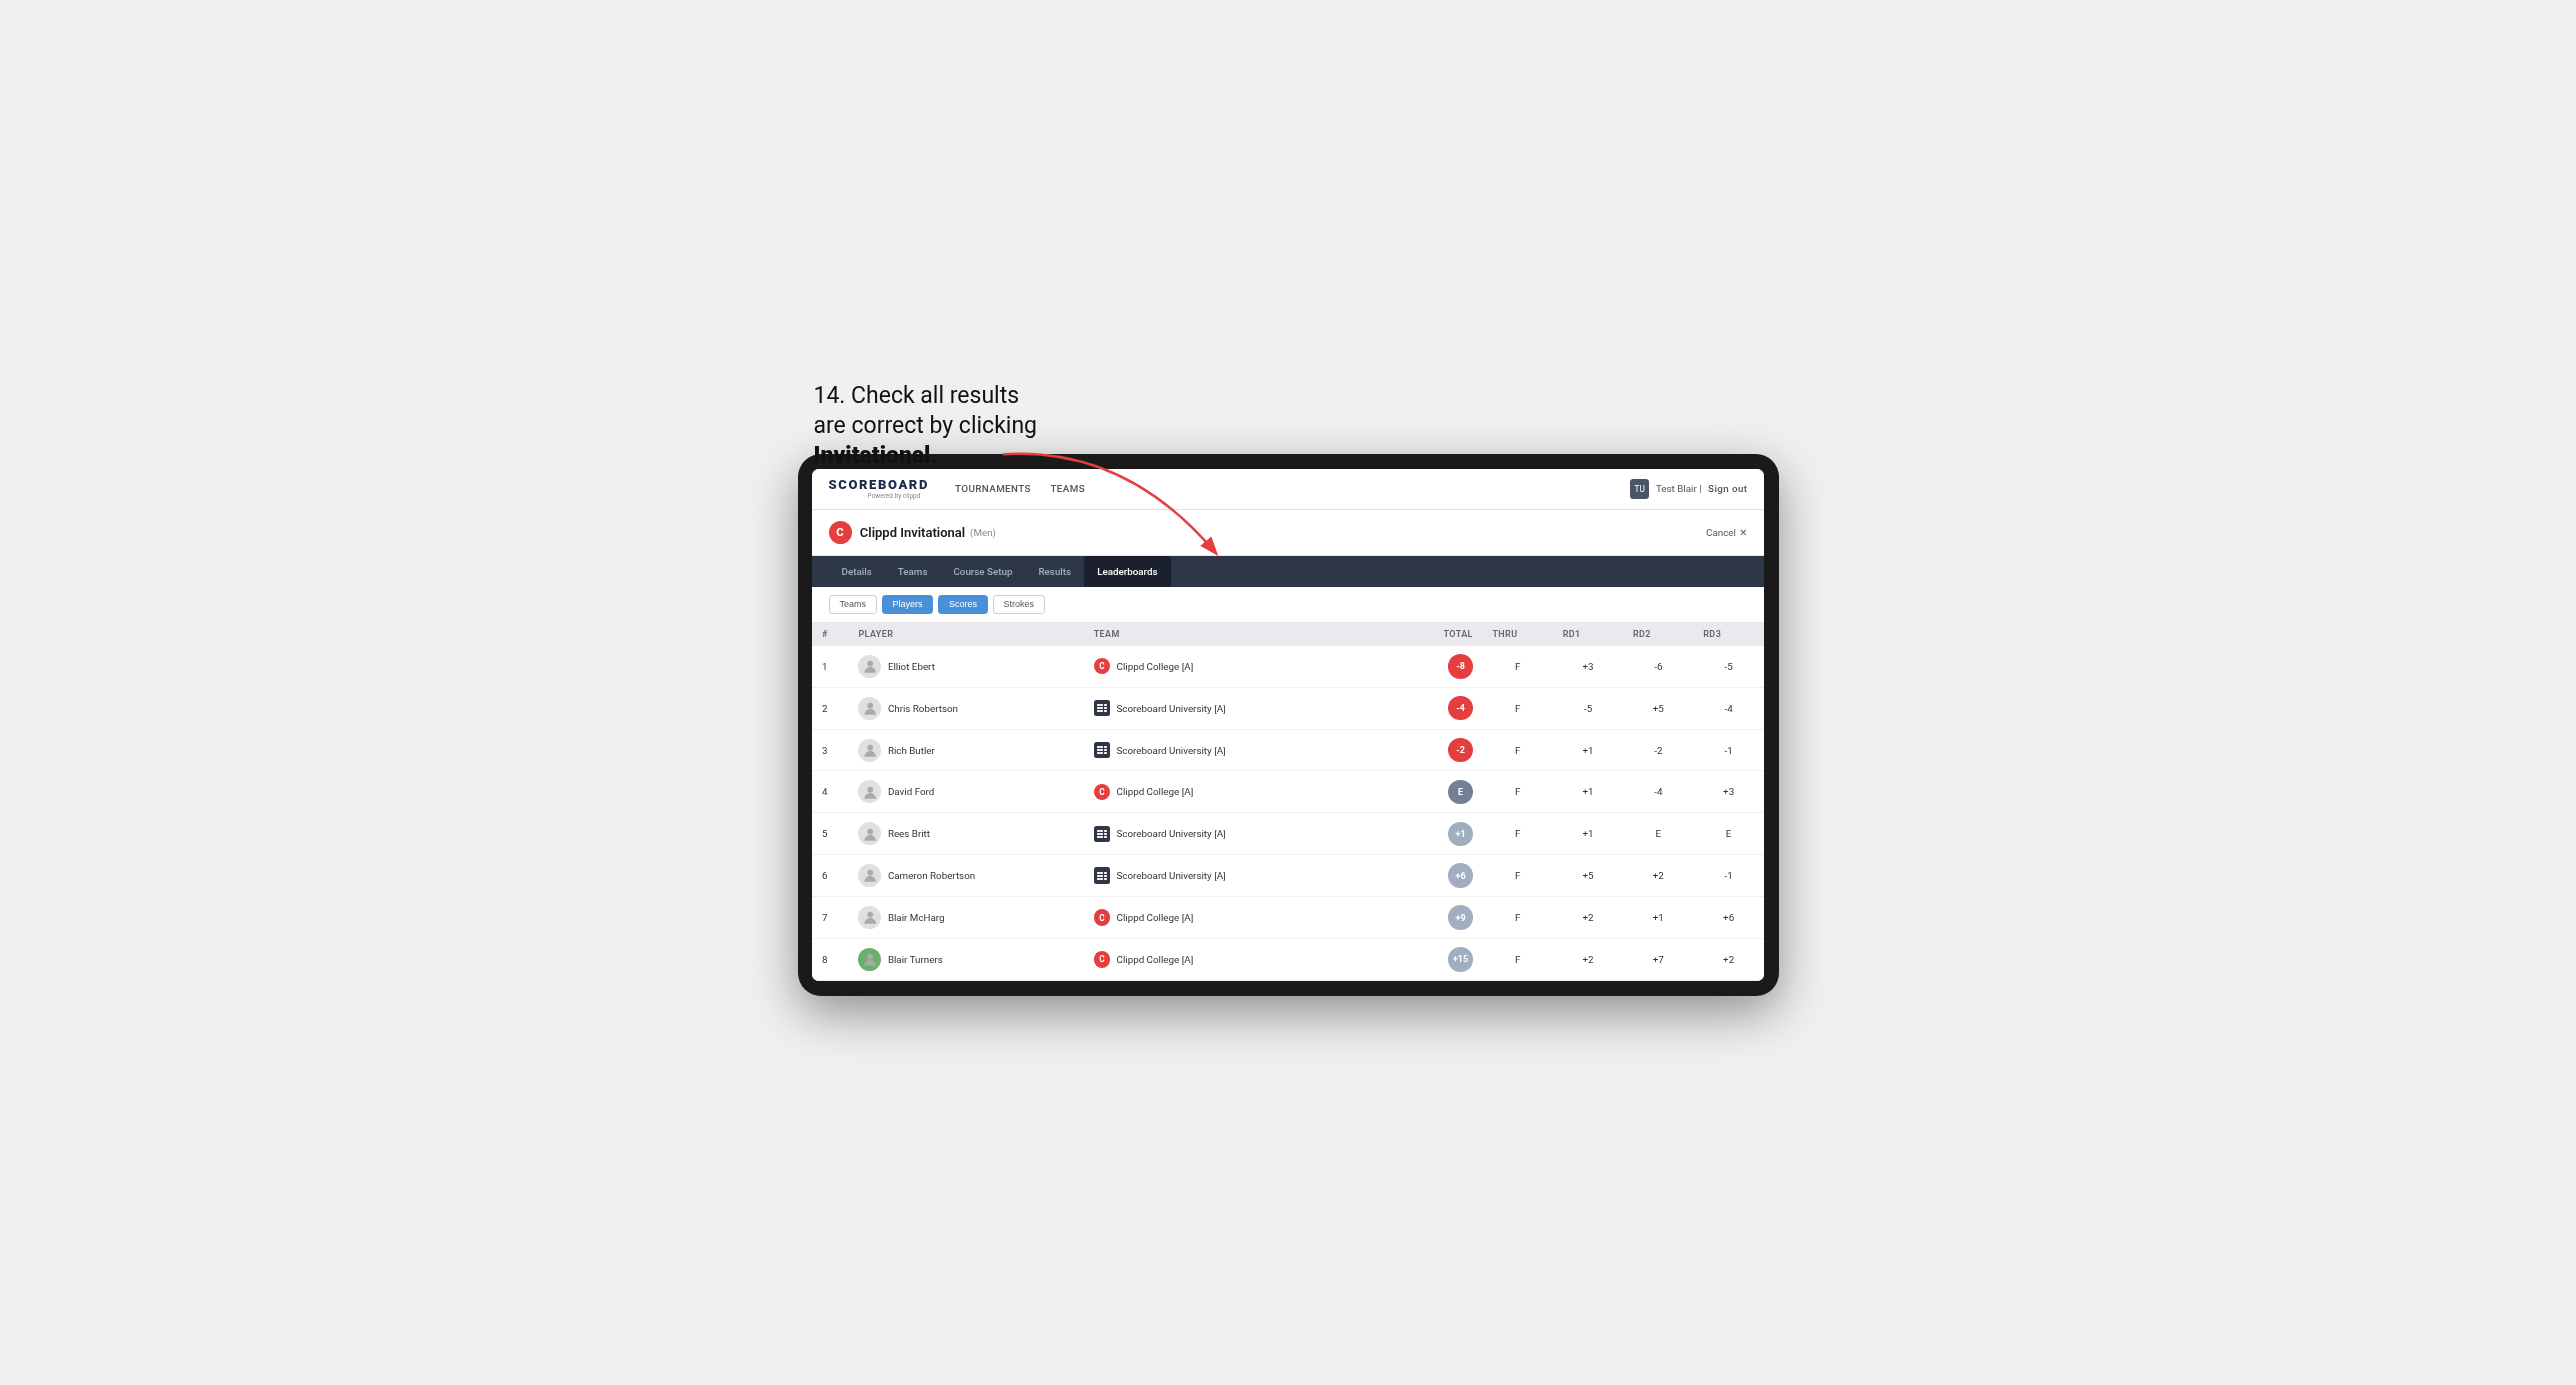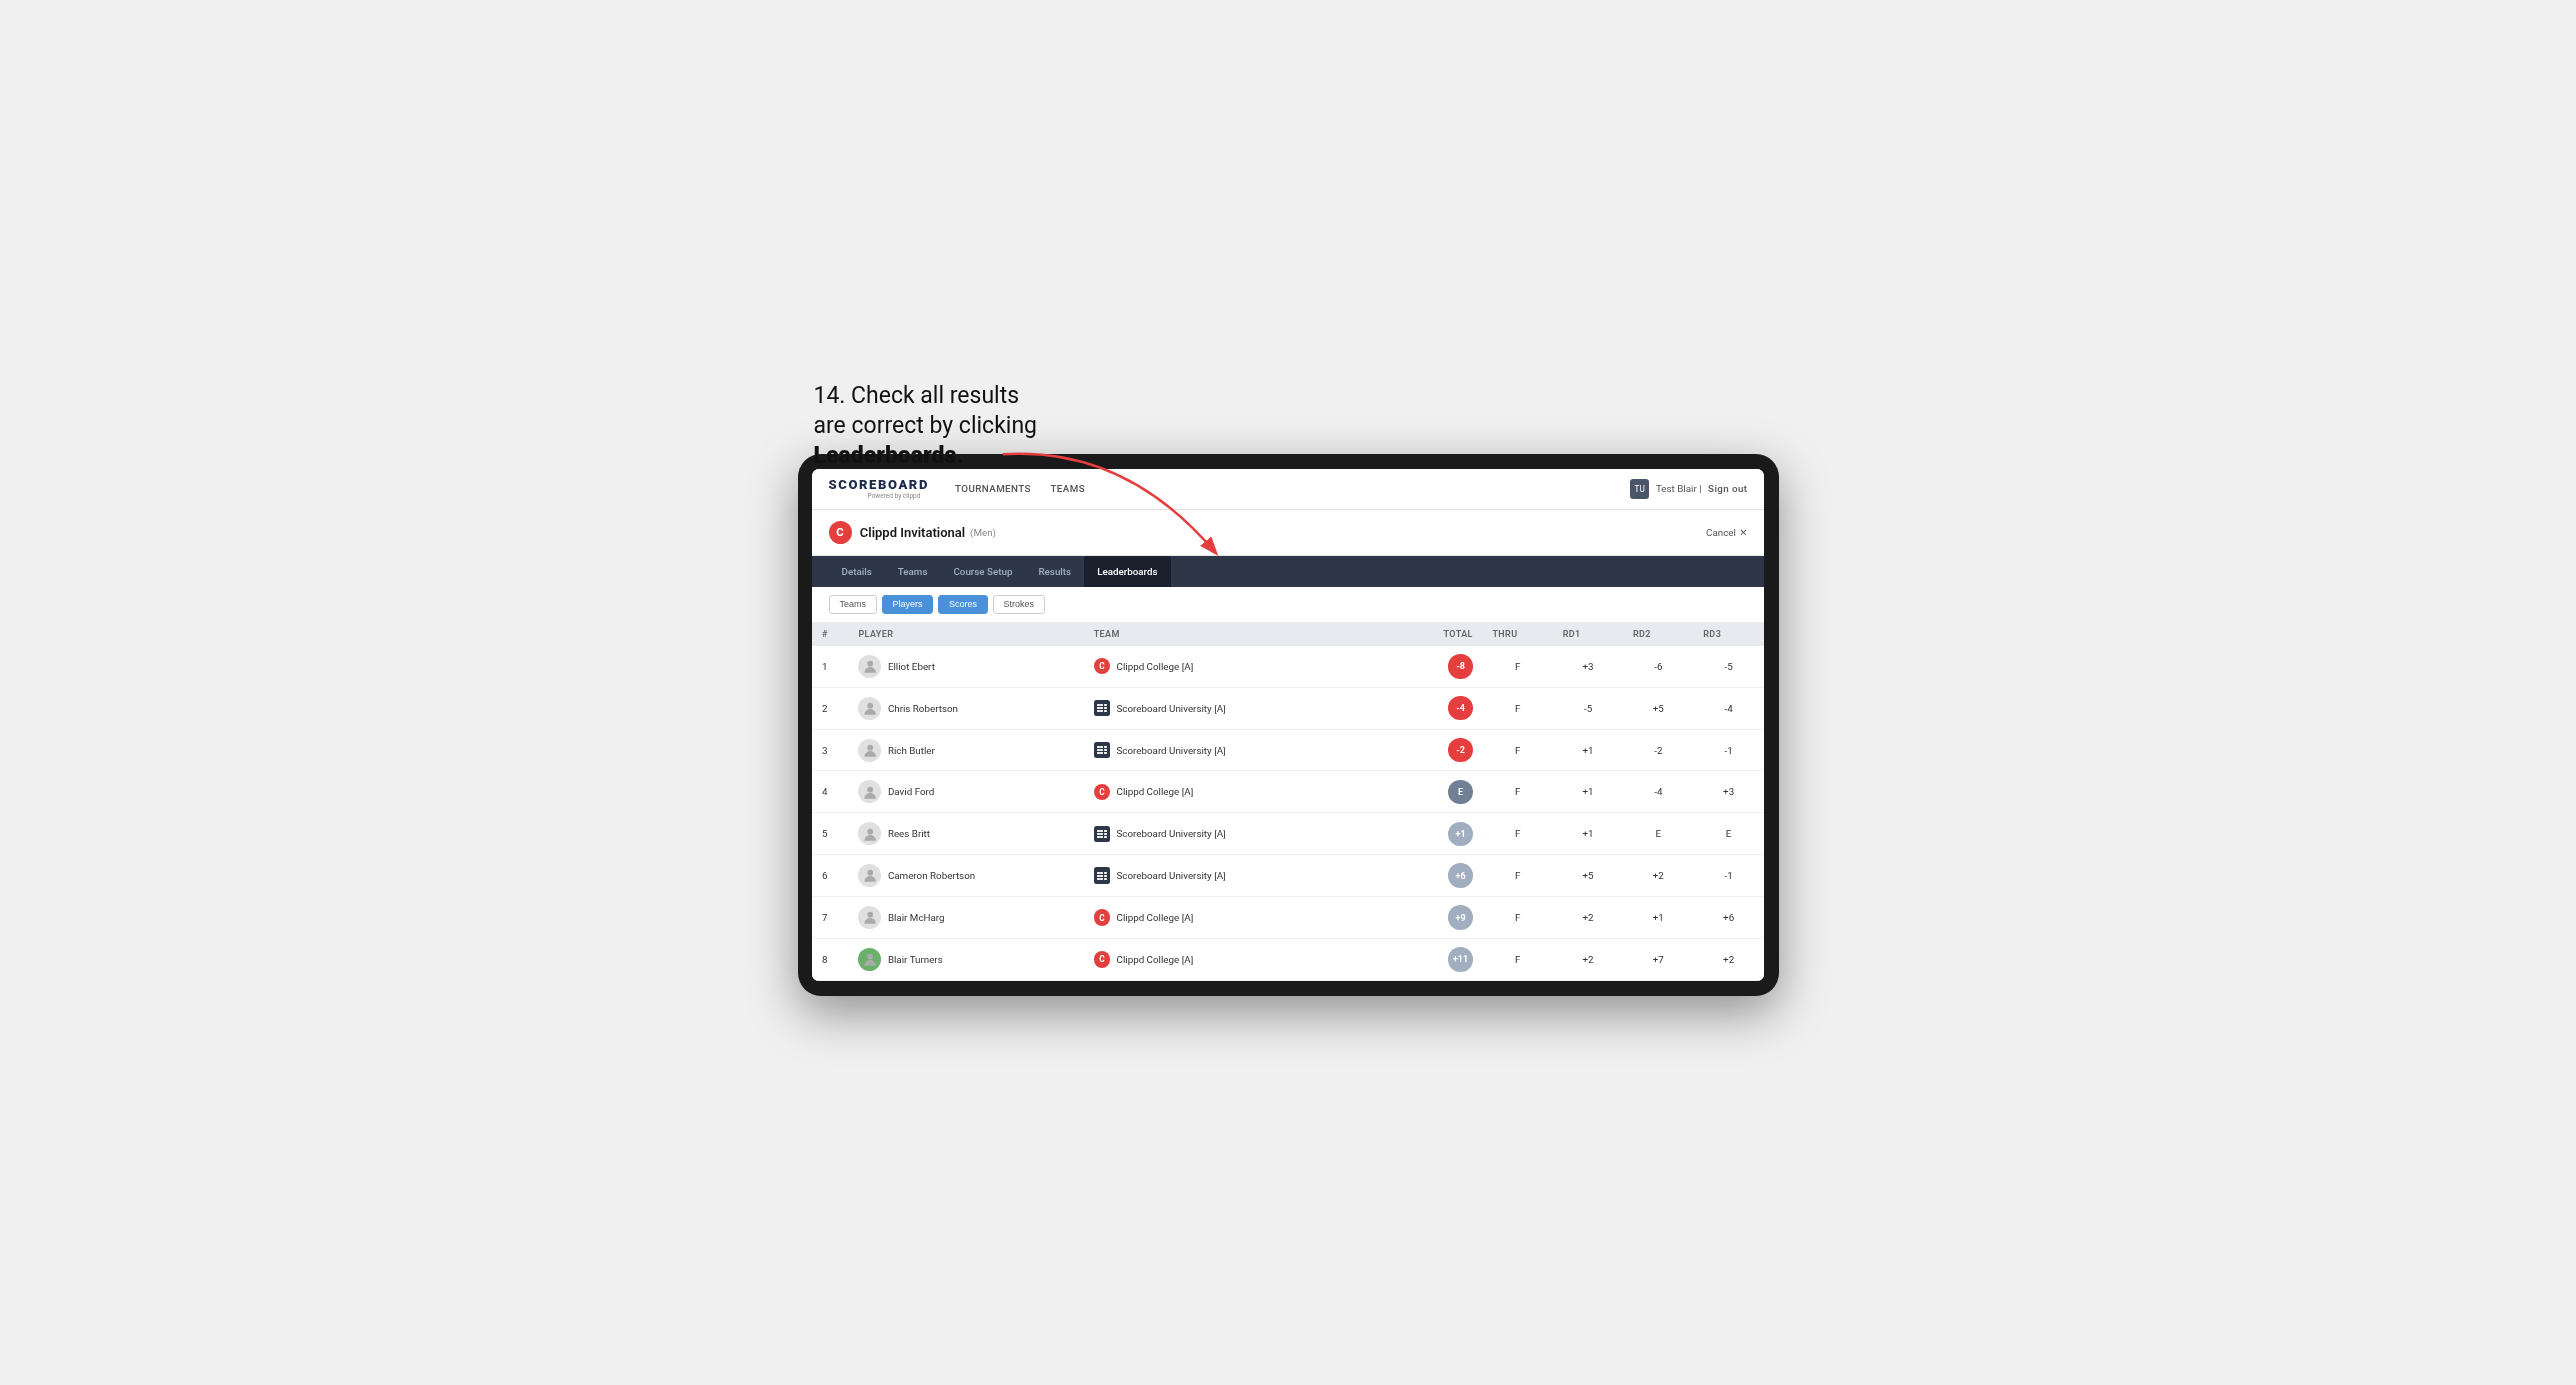--- a/index.html
+++ b/index.html
@@ -358,21 +358,21 @@
     }
   </style>
 </head>
 <body>
 
 <div class="page-wrapper">
 
   <div class="instruction-text">
     <span>14. Check all results</span><br>
     <span>are correct by clicking</span><br>
-    <strong>Leaderboards.</strong>
+    <strong>Invitational.</strong>
   </div>
 
   <svg class="arrow-svg" width="262" height="147" viewBox="0 0 320 180">
     <defs>
       <marker id="arrowhead" markerWidth="8" markerHeight="6" refX="6" refY="3" orient="auto">
         <polygon points="0 0, 8 3, 0 6" fill="#e53e3e"></polygon>
       </marker>
     </defs>
     <path d="M 30 20 Q 180 10 290 140" stroke="#e53e3e" stroke-width="3" fill="none" marker-end="url(#arrowhead)"></path>
   </svg>
@@ -701,21 +701,21 @@
                   </div>
                 </td>
                 <td>
                   <div class="team-cell">
                     <div class="team-logo-c">C</div>
                     <span>Clippd College [A]</span>
                   </div>
                 </td>
                 <td class="col-total right">
                   <div class="total-cell">
-                    <div class="score-badge score-light-gray">+11</div>
+                    <div class="score-badge score-light-gray">+15</div>
                   </div>
                 </td>
                 <td class="col-thru" style="text-align: center;">F</td>
                 <td class="col-rd" style="text-align: center;">+2</td>
                 <td class="col-rd" style="text-align: center;">+7</td>
                 <td class="col-rd" style="text-align: center;">+2</td>
               </tr>
             </tbody>
         </table>
       </div>

